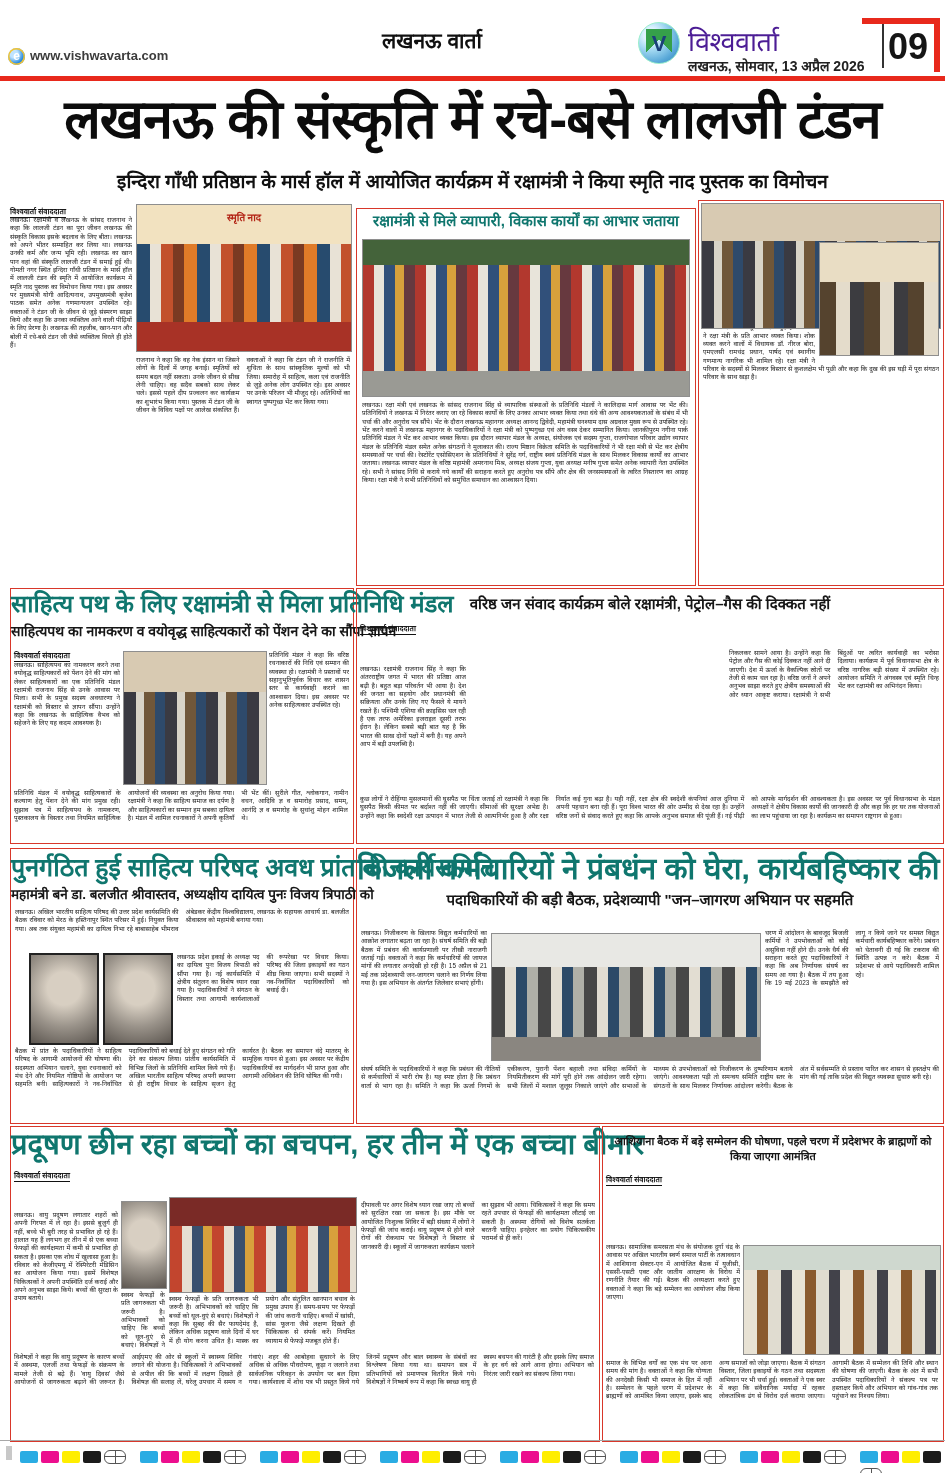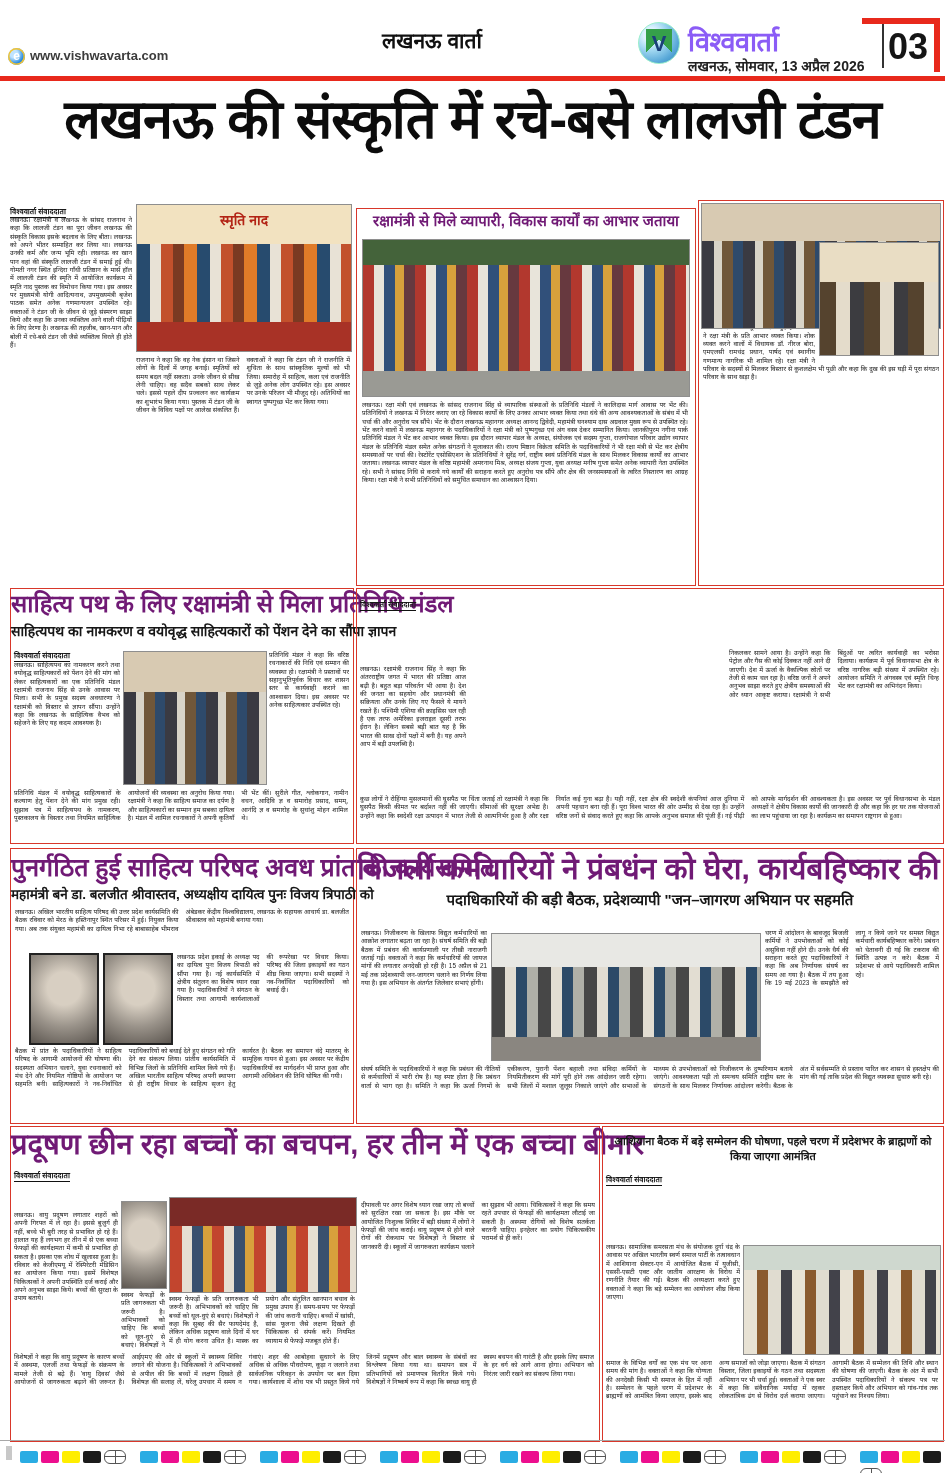--- a/index.html
+++ b/index.html
@@ -6,33 +6,33 @@
   .page{position:relative;width:945px;height:1473px;background:#fff;overflow:hidden;
         font-family:"Liberation Sans","DejaVu Sans",sans-serif;color:#1a1a1a;}
   .abs{position:absolute;}
   .nowrap{white-space:nowrap;}
   .center{text-align:center;}
   
   .site-url{font-weight:bold;font-size:13px;color:#3c3c3c;}
   .e-icon{width:17px;height:17px;border-radius:50%;background:radial-gradient(circle at 35% 35%,#bfe3ff 0 25%,#2f8fe0 60%,#1a5fae);display:inline-block;
           color:#fff;font-weight:bold;font-size:12px;text-align:center;line-height:17px;box-shadow:0 0 0 1.5px #f4c431 inset;}
   .page-title{font-size:21px;font-weight:800;color:#101010;}
-  .masthead{font-size:27px;font-weight:700;color:#8b5cf6;letter-spacing:-.5px;}
+  .masthead{font-size:27px;font-weight:400;color:#4c1d95;letter-spacing:-.5px;}
   .dateline{font-size:14px;font-weight:700;color:#222;}
   .globe{width:40px;height:40px;border-radius:50%;background:
          radial-gradient(circle at 30% 30%,#dff3ff 0 18%,#9fd6f0 40%,#58a8d8 70%,#2d7fb5);position:relative;border:1px solid #9ec;}
   .globe:before{content:"";position:absolute;left:7px;top:6px;width:26px;height:26px;
          background:linear-gradient(135deg,#35a04a 0 45%,transparent 45%),linear-gradient(225deg,#35a04a 0 45%,transparent 45%);}
   .globe:after{content:"V";position:absolute;left:0;right:0;top:8px;text-align:center;font-weight:900;font-size:22px;color:#1b3f7a;}
   .pageno{font-size:36px;font-weight:800;color:#151515;}
   .red-rule{background:#e8291c;}
   
   .h-lead{font-size:54px;font-weight:800;color:#0c0c0c;letter-spacing:-1px;line-height:1.0;}
   .sub-lead{font-size:19px;font-weight:700;color:#101010;}
-  .h-sec{font-weight:800;color:#701a75;line-height:1.04;}
+  .h-sec{font-weight:800;color:#0f766e;line-height:1.04;}
   .sub-sec{font-weight:700;color:#161616;}
   .byline{font-weight:bold;font-size:7.6px;border-bottom:1px solid #111;display:inline-block;padding-bottom:1px;}
   .body-txt{font-size:6.4px;line-height:1.3;text-align:justify;color:#1d1d1d;overflow:hidden;}
   .cols2{column-count:2;column-gap:7px;}
   .cols3{column-count:3;column-gap:7px;}
   .cols4{column-count:4;column-gap:7px;}
   .cols5{column-count:5;column-gap:7px;}
   .box-red{border:1.5px solid #d8372a;}
   
   .photo{position:absolute;overflow:hidden;border:1px solid #8e8e8e;}
@@ -82,30 +82,31 @@
 
   <div class="abs" style="left:8px;top:46px;"><span class="e-icon">e</span></div>
   <div class="abs site-url" style="left:30px;top:48px;">www.vishwavarta.com</div>
   <div class="abs page-title nowrap" style="left:382px;top:26px;">लखनऊ वार्ता</div>
   <div class="abs globe" style="left:638px;top:22px;"></div>
   <div class="abs masthead nowrap" style="left:688px;top:22px;">विश्ववार्ता</div>
   <div class="abs dateline nowrap" style="left:688px;top:56px;">लखनऊ,  सोमवार, 13 अप्रैल 2026</div>
   <div class="abs" style="left:882px;top:24px;width:2px;height:44px;background:#333;"></div>
   <div class="abs red-rule" style="left:862px;top:18px;width:78px;height:6px;"></div>
   <div class="abs red-rule" style="left:934px;top:18px;width:6px;height:54px;"></div>
-  <div class="abs pageno" style="left:888px;top:26px;">03</div>
+  <div class="abs pageno" style="left:888px;top:26px;">09</div>
   <div class="abs red-rule" style="left:0;top:76px;width:945px;height:5px;"></div>
 
   <div class="abs h-lead center nowrap" style="left:0;top:92px;width:945px;">लखनऊ की संस्कृति में रचे-बसे लालजी टंडन</div>
+  <div class="abs sub-lead center nowrap" style="left:0;top:168px;width:945px;">इन्दिरा गाँधी प्रतिष्ठान के मार्स हॉल में आयोजित कार्यक्रम में रक्षामंत्री ने किया स्मृति नाद पुस्तक का विमोचन</div>
 
   <div class="abs" style="left:10px;top:200px;"><span class="byline">विश्ववार्ता संवाददाता</span></div>
   <div class="abs body-txt" style="left:10px;top:216px;width:122px;height:366px;">लखनऊ। रक्षामंत्री व लखनऊ के सांसद राजनाथ ने कहा कि लालजी टंडन का पूरा जीवन लखनऊ की संस्कृति विकास इसके बदलाव के लिए बीता। लखनऊ को अपने भीतर सम्माहित कर लिया था। लखनऊ उनकी कर्म और जन्म भूमि रही। लखनऊ का खान पान वहां की संस्कृति लालजी टंडन में समाई हुई थी।   गोमती नगर स्थित इन्दिरा गाँधी प्रतिष्ठान के मार्स हॉल में लालजी टंडन की स्मृति में आयोजित कार्यक्रम में स्मृति नाद पुस्तक का विमोचन किया गया। इस अवसर पर मुख्यमंत्री योगी आदित्यनाथ, उपमुख्यमंत्री बृजेश पाठक समेत अनेक गणमान्यजन उपस्थित रहे। वक्ताओं ने टंडन जी के जीवन से जुड़े संस्मरण साझा किये और कहा कि उनका व्यक्तित्व आने वाली पीढ़ियों के लिए प्रेरणा है। लखनऊ की तहजीब, खान-पान और बोली में रचे-बसे टंडन जी जैसे व्यक्तित्व विरले ही होते हैं।</div>
 
   <div class="photo ph-stage" style="left:136px;top:204px;width:214px;height:146px;">
-    <span class="ph-label" style="top:5px;font-size:14px;">स्मृति नाद</span>
+    <span class="ph-label" style="top:5px;font-size:10px;font-family:Liberation Serif, serif;">स्मृति नाद</span>
   </div>
   <div class="abs body-txt cols2" style="left:136px;top:356px;width:214px;height:226px;">राजनाथ ने कहा कि वह नेक इंसान था जिसने लोगों के दिलों में जगह बनाई। स्मृतियों को समय बदल नहीं सकता। उनके जीवन से सीख लेनी चाहिए। वह सदैव सबको साथ लेकर चले। इससे पहले दीप प्रज्वलन कर कार्यक्रम का शुभारंभ किया गया। पुस्तक में टंडन जी के जीवन के विविध पक्षों पर आलेख संकलित हैं। वक्ताओं ने कहा कि टंडन जी ने राजनीति में शुचिता के साथ सांस्कृतिक मूल्यों को भी जिया। समारोह में साहित्य, कला एवं राजनीति से जुड़े अनेक लोग उपस्थित रहे। इस अवसर पर उनके परिजन भी मौजूद रहे। अतिथियों का स्वागत पुष्पगुच्छ भेंट कर किया गया।</div>
 
   <div class="abs box-red" style="left:356px;top:208px;width:338px;height:376px;">
     <div class="h-sec center nowrap" style="font-size:15px;margin-top:4px;">रक्षामंत्री से मिले व्यापारी, विकास कार्यों का आभार जताया</div>
     <div class="photo ph-crowd" style="left:5px;top:30px;width:326px;height:156px;"></div>
     <div class="body-txt abs" style="left:5px;top:192px;width:326px;height:178px;">लखनऊ। रक्षा मंत्री एवं लखनऊ के सांसद राजनाथ सिंह से व्यापारिक संस्थाओं के प्रतिनिधि मंडलों ने कालिदास मार्ग आवास पर भेंट की। प्रतिनिधियों ने लखनऊ में निरंतर कराए जा रहे विकास कार्यों के लिए उनका आभार व्यक्त किया तथा धंधे की अन्य आवश्यकताओं के संबंध में भी चर्चा की और अनुरोध पत्र सौंपे। भेंट के दौरान लखनऊ महानगर अध्यक्ष आनन्द द्विवेदी, महामंत्री घनश्याम दास अग्रवाल मुख्य रूप से उपस्थित रहे। भेंट करने वालों में लखनऊ महानगर के पदाधिकारियों ने रक्षा मंत्री को पुष्पगुच्छ एवं अंग वस्त्र देकर सम्मानित किया। जानकीपुरम नगीना पार्क प्रतिनिधि मंडल ने भेंट कर आभार व्यक्त किया। इस दौरान व्यापार मंडल के अध्यक्ष, संयोजक एवं सदस्य गुप्ता, राजगोपाल परिवार उद्योग व्यापार मंडल के प्रतिनिधि मंडल समेत अनेक संगठनों ने मुलाकात की। राज्य मिष्ठान विक्रेता समिति के पदाधिकारियों ने भी रक्षा मंत्री से भेंट कर क्षेत्रीय समस्याओं पर चर्चा की। रेस्टोरेंट एसोसिएशन के प्रतिनिधियों ने सुरेंद्र गर्ग, राष्ट्रीय स्वयं प्रतिनिधि मंडल के साथ मिलकर विकास कार्यों का आभार जताया। लखनऊ व्यापार मंडल के वरिष्ठ महामंत्री अमरनाथ मिश्र, अध्यक्ष संजय गुप्ता, युवा अध्यक्ष मनीष गुप्ता समेत अनेक व्यापारी नेता उपस्थित रहे। सभी ने सांसद निधि से कराये गये कार्यों की सराहना करते हुए अनुरोध पत्र सौंपे और क्षेत्र की जनसमस्याओं के त्वरित निस्तारण का आग्रह किया। रक्षा मंत्री ने सभी प्रतिनिधियों को समुचित समाधान का आश्वासन दिया।</div>
   </div>
 
   <div class="abs box-red" style="left:698px;top:200px;width:244px;height:384px;">
@@ -121,20 +122,21 @@
     <div class="h-sec center nowrap" style="font-size:24px;margin-top:3px;">साहित्य पथ के लिए रक्षामंत्री से मिला प्रतिनिधि मंडल</div>
     <div class="sub-sec center nowrap" style="font-size:14px;margin-top:4px;">साहित्यपथ का नामकरण व वयोवृद्ध साहित्यकारों को पेंशन देने का सौंपा ज्ञापन</div>
     <div style="margin:4px 0 0 3px;"><span class="byline">विश्ववार्ता संवाददाता</span></div>
     <div class="body-txt abs" style="left:3px;top:72px;width:106px;height:126px;">लखनऊ। साहित्यपथ का नामकरण करने तथा वयोवृद्ध साहित्यकारों को पेंशन देने की मांग को लेकर साहित्यकारों का एक प्रतिनिधि मंडल रक्षामंत्री राजनाथ सिंह से उनके आवास पर मिला। सभी के प्रमुख सदस्य अवधारणा ने रक्षामंत्री को विस्तार से ज्ञापन सौंपा। उन्होंने कहा कि लखनऊ के साहित्यिक वैभव को सहेजने के लिए यह कदम आवश्यक है।</div>
     <div class="photo ph-indoor" style="left:112px;top:62px;width:142px;height:132px;"></div>
     <div class="body-txt abs" style="left:258px;top:62px;width:80px;height:136px;">प्रतिनिधि मंडल ने कहा कि वरिष्ठ रचनाकारों की निधि एवं सम्मान की व्यवस्था हो। रक्षामंत्री ने प्रस्तावों पर सहानुभूतिपूर्वक विचार कर शासन स्तर से कार्यवाही कराने का आश्वासन दिया। इस अवसर पर अनेक साहित्यकार उपस्थित रहे।</div>
     <div class="body-txt cols3 abs" style="left:3px;top:200px;width:334px;height:50px;">प्रतिनिधि मंडल में वयोवृद्ध साहित्यकारों के कल्याण हेतु पेंशन देने की मांग प्रमुख रही। सुझाव पत्र में साहित्यपथ के नामकरण, पुस्तकालय के विस्तार तथा नियमित साहित्यिक आयोजनों की व्यवस्था का अनुरोध किया गया। रक्षामंत्री ने कहा कि साहित्य समाज का दर्पण है और साहित्यकारों का सम्मान हम सबका दायित्व है। मंडल में शामिल रचनाकारों ने अपनी कृतियाँ भी भेंट कीं। सुरीले गीत, श्लोकगान, नामीन वचन, आदिवि ज्ञ व समारोह प्रसाद, समम्, आनंदि ज्ञ व समारोह के सुधांशु मोहन शामिल थे।</div>
   </div>
 
   <div class="abs box-red" style="left:356px;top:588px;width:586px;height:254px;">
+    <div class="sub-sec center nowrap" style="font-size:15px;margin-top:4px;">वरिष्ठ जन संवाद कार्यक्रम बोले रक्षामंत्री, पेट्रोल–गैस की दिक्कत नहीं</div>
     <div style="margin:4px 0 0 3px;"><span class="byline">विश्ववार्ता संवाददाता</span></div>
     <div class="body-txt abs" style="left:3px;top:76px;width:106px;height:128px;">लखनऊ। रक्षामंत्री राजनाथ सिंह ने कहा कि अंतरराष्ट्रीय जगत में भारत की प्रतिष्ठा आज बढ़ी है। बहुत बड़ा परिवर्तन भी आया है। देश की जनता का सहयोग और प्रधानमंत्री की सक्रियता और उनके लिए गए फैसले ये मायने रखते हैं। पश्चिमी एशिया की क्राइसिस चल रही है एक तरफ अमेरिका इजराइल दूसरी तरफ ईरान है। लेकिन सबसे बड़ी बात यह है कि भारत की साख दोनों पक्षों में बनी है। यह अपने आप में बड़ी उपलब्धि है।</div>
     <div class="body-txt cols2 abs" style="left:372px;top:60px;width:210px;height:144px;">निकलकर सामने आया है। उन्होंने कहा कि पेट्रोल और गैस की कोई दिक्कत नहीं आने दी जाएगी। देश में ऊर्जा के वैकल्पिक स्रोतों पर तेजी से काम चल रहा है। वरिष्ठ जनों ने अपने अनुभव साझा करते हुए क्षेत्रीय समस्याओं की ओर ध्यान आकृष्ट कराया। रक्षामंत्री ने सभी बिंदुओं पर त्वरित कार्यवाही का भरोसा दिलाया। कार्यक्रम में पूर्व विधानसभा क्षेत्र के वरिष्ठ नागरिक बड़ी संख्या में उपस्थित रहे। आयोजन समिति ने अंगवस्त्र एवं स्मृति चिन्ह भेंट कर रक्षामंत्री का अभिनंदन किया।</div>
     <div class="body-txt cols3 abs" style="left:3px;top:206px;width:580px;height:44px;">कुछ लोगों ने रोहिंग्या मुसलमानों की घुसपैठ पर चिंता जताई तो रक्षामंत्री ने कहा कि घुसपैठ किसी कीमत पर बर्दाश्त नहीं की जाएगी। सीमाओं की सुरक्षा अभेद्य है। उन्होंने कहा कि स्वदेशी रक्षा उत्पादन में भारत तेजी से आत्मनिर्भर हुआ है और रक्षा निर्यात कई गुना बढ़ा है। यही नहीं, रक्षा क्षेत्र की स्वदेशी कंपनियां आज दुनिया में अपनी पहचान बना रही हैं। पूरा विश्व भारत की ओर उम्मीद से देख रहा है। उन्होंने वरिष्ठ जनों से संवाद करते हुए कहा कि आपके अनुभव समाज की पूंजी हैं। नई पीढ़ी को आपके मार्गदर्शन की आवश्यकता है। इस अवसर पर पूर्व विधानसभा के मंडल अध्यक्षों ने क्षेत्रीय विकास कार्यों की जानकारी दी और कहा कि हर घर तक योजनाओं का लाभ पहुंचाया जा रहा है। कार्यक्रम का समापन राष्ट्रगान से हुआ।</div>
   </div>
 
   <div class="abs box-red" style="left:10px;top:848px;width:342px;height:274px;">
     <div class="h-sec center nowrap" style="font-size:25px;margin-top:5px;">पुनर्गठित हुई साहित्य परिषद अवध प्रांत की कार्यसमिति</div>
     <div class="sub-sec center nowrap" style="font-size:13.5px;margin-top:5px;">महामंत्री बने डा. बलजीत श्रीवास्तव, अध्यक्षीय दायित्व पुनः विजय त्रिपाठी को</div>
     <div class="body-txt cols2" style="margin:5px 4px 0 4px;height:38px;">लखनऊ। अखिल भारतीय साहित्य परिषद की उत्तर प्रदेश कार्यसमिति की बैठक रविवार को मेरठ के हस्तिनापुर स्थित परिसर में हुई। नियुक्त किया गया। अब तक संयुक्त महामंत्री का दायित्व निभा रहे बाबासाहेब भीमराव अंबेडकर केंद्रीय विश्वविद्यालय, लखनऊ के सहायक आचार्य डा. बलजीत श्रीवास्तव को महामंत्री बनाया गया।</div>

